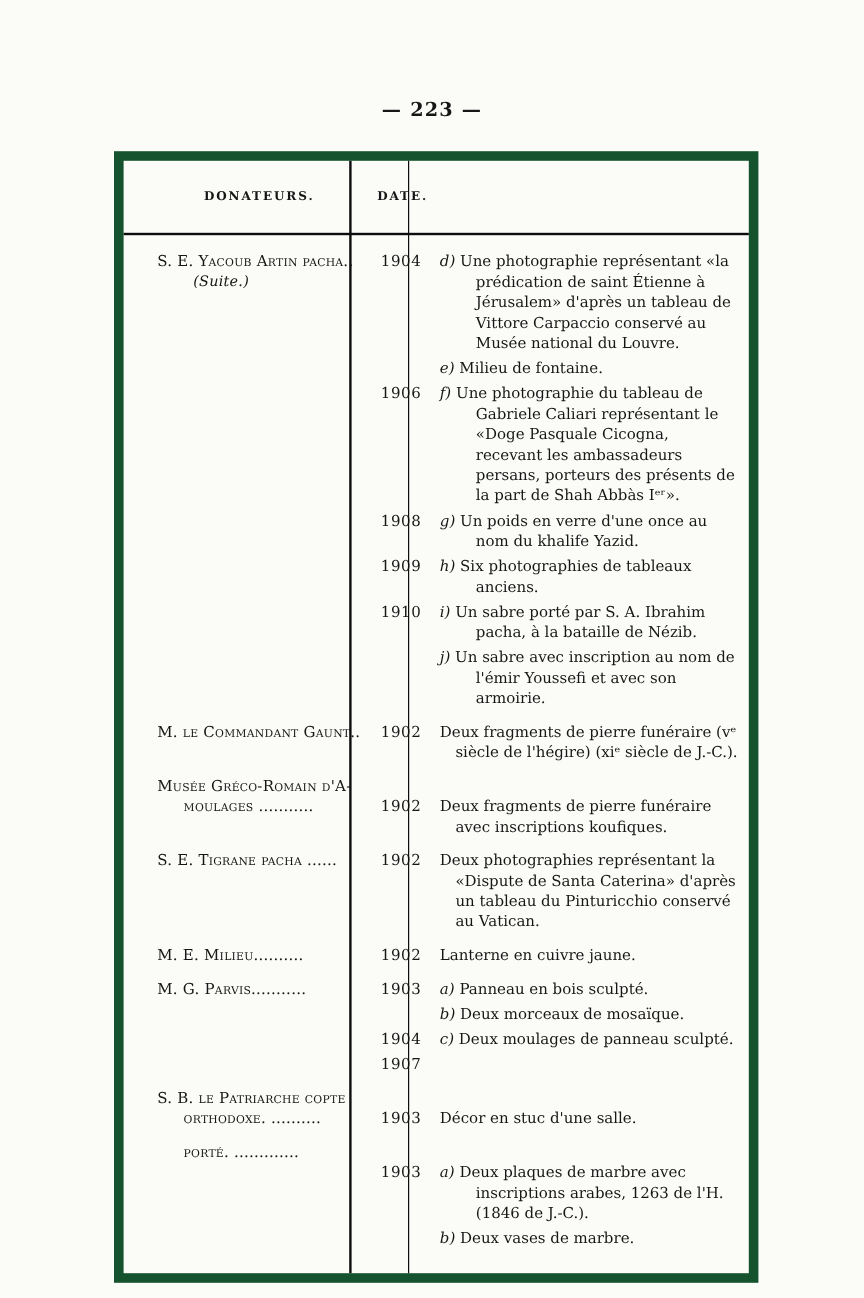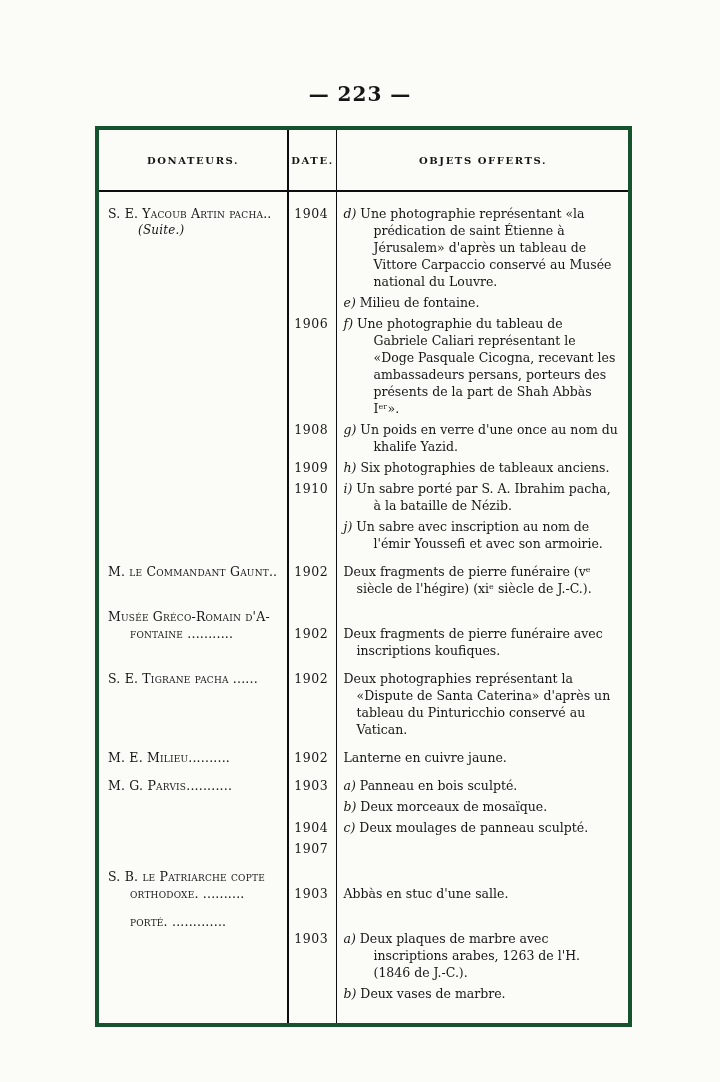--- a/index.html
+++ b/index.html
@@ -8,30 +8,31 @@
     background: #fbfbf8;
     color: #161616;
     font-family: "DejaVu Serif", "Liberation Serif", serif;
     position: relative;
     overflow: hidden;
   }
   .page-number {
     position: absolute;
     top: 82px; left: 0; width: 720px;
     text-align: center;
-    font-size: 20px;
+    font-size: 16px;
     font-weight: bold;
     letter-spacing: 1px;
   }
   .doc-table {
     position: absolute;
     left: 95px; top: 126px;
     width: 537px;
     min-height: 837px;
-    border: 4px solid #14532d;
+    border: 8px solid #14532d;
+    padding-left: 19px;
   }
   .vline { position: absolute; top: 0; bottom: 0; width: 1.5px; background: #0d0d0d; }
   .v1 { left: 188px; }
   .v2 { left: 236.5px; }
   .hline { position: absolute; left: 0; right: 0; top: 60px; height: 1.8px; background: #0d0d0d; }
   .thead { display: flex; height: 60px; align-items: center; }
   .th { text-align: center; font-size: 10px; font-weight: bold; letter-spacing: 1.6px; }
   .th-donateurs { width: 188px; }
   .th-date { width: 51px; }
   .th-objets { flex: 1; }
@@ -71,21 +72,20 @@
 <body style="background: rgb(251, 251, 248); color: rgb(22, 22, 22);">
 
 <div class="page-number">— 223 —</div>
 
 <div class="doc-table">
   <div class="vline v1"></div>
   <div class="vline v2"></div>
   <div class="thead">
     <div class="th th-donateurs">DONATEURS.</div>
     <div class="th th-date">DATE.</div>
-    <div class="th th-objets">OBJETS OFFERTS.</div>
   </div>
   <div class="hline"></div>
   <div class="tbody" id="tbody">
       <div class="row-group">
         <div class="donor-cell">
           <div class="donor-line">S. E. Yacoub Artin pacha..</div>
           <div class="donor-line indent italic">(Suite.)</div>
         </div>
         <div class="entries">
           <div class="entry">
@@ -125,21 +125,21 @@
         <div class="entries">
           <div class="entry">
             <div class="date-cell">1902</div>
             <div class="obj-cell plain">Deux fragments de pierre funéraire (vᵉ siècle de l'hégire) (xiᵉ siècle de J.-C.).</div>
           </div>
         </div>
       </div>
       <div class="row-group">
         <div class="donor-cell">
           <div class="donor-line">Musée Gréco-Romain d'A-</div>
-          <div class="donor-line indent">fontaine ...........</div>
+          <div class="donor-line indent">moulages ...........</div>
         </div>
         <div class="entries offset">
           <div class="entry">
             <div class="date-cell">1902</div>
             <div class="obj-cell plain">Deux fragments de pierre funéraire avec inscriptions koufiques.</div>
           </div>
         </div>
       </div>
       <div class="row-group">
         <div class="donor-cell">
@@ -186,21 +186,21 @@
         </div>
       </div>
       <div class="row-group">
         <div class="donor-cell">
           <div class="donor-line">S. B. le Patriarche copte</div>
           <div class="donor-line indent">orthodoxe. ..........</div>
         </div>
         <div class="entries offset">
           <div class="entry">
             <div class="date-cell">1903</div>
-            <div class="obj-cell plain">Abbàs en stuc d'une salle.</div>
+            <div class="obj-cell plain">Décor en stuc d'une salle.</div>
           </div>
         </div>
       </div>
       <div class="row-group">
         <div class="donor-cell">
           <div class="donor-line indent">porté. .............</div>
         </div>
         <div class="entries offset">
           <div class="entry">
             <div class="date-cell">1903</div>

